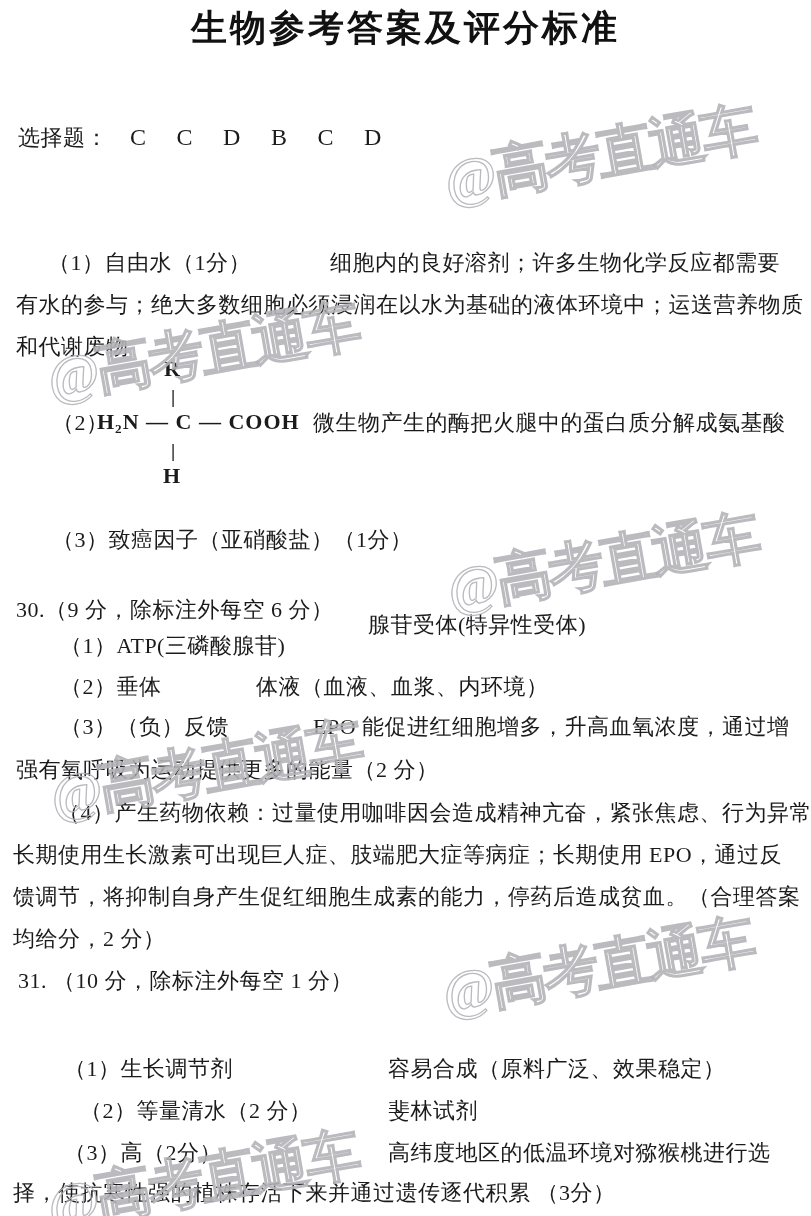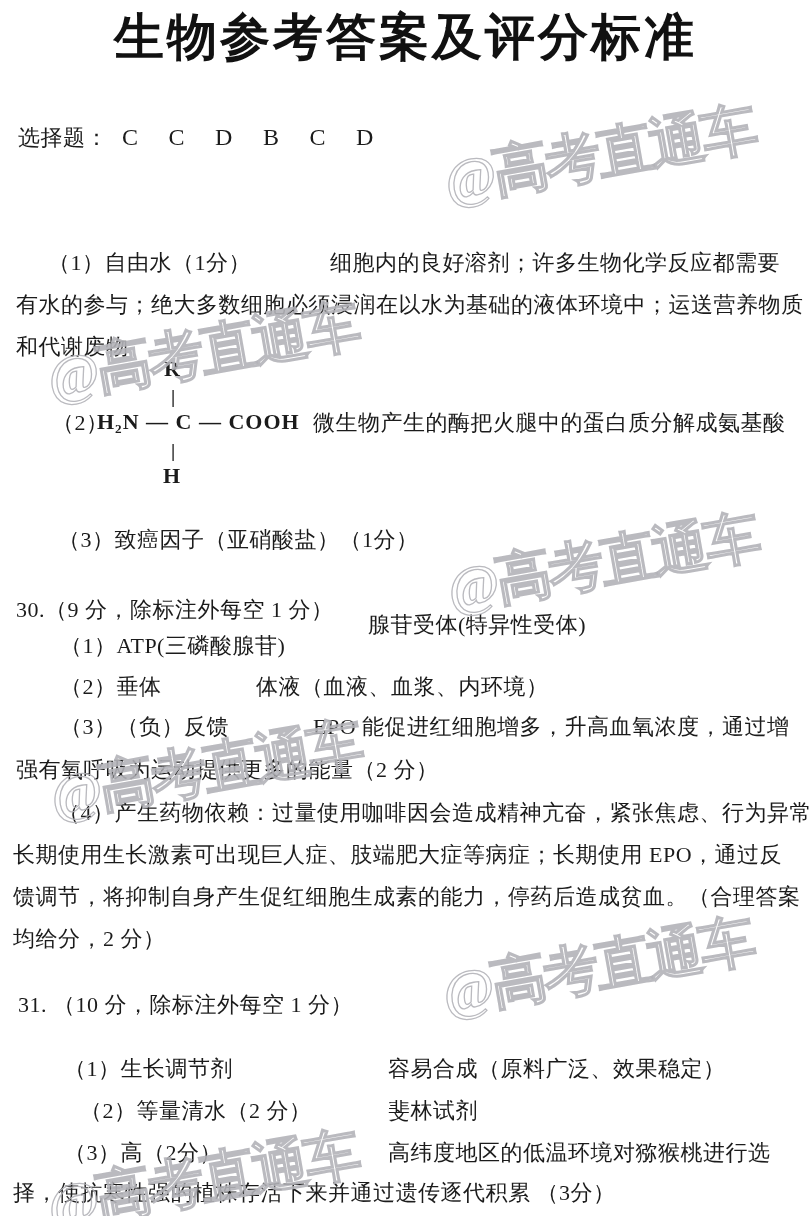--- a/index.html
+++ b/index.html
@@ -18,26 +18,26 @@
     line-height: 26px;
     white-space: nowrap;
     letter-spacing: 0.5px;
   }
   #doc-title {
     position: absolute;
     top: 4px;
     left: 0;
     width: 100%;
     text-align: center;
-    font-size: 50px;
+    font-size: 36px;
     font-weight: 800;
     letter-spacing: 3px;
     color: #111;
   }
-  .mc-label { margin-right: 14px; }
+  .mc-label { margin-right: 22px; }
   .mc-answers span {
     display: inline-block;
     margin-right: 30px;
     font-size: 24px;
   }
   .chem {
     font-weight: bold;
     font-size: 22px;
     letter-spacing: 1px;
   }
@@ -83,36 +83,36 @@
   <div class="ln" style="left:16px; top:334px;">和代谢废物</div>
 
   <div class="ln chem" style="left:164px; top:356px;">R</div>
   <div class="ln bond" style="left:171px; top:384px;">|</div>
   <div class="ln" style="left:52px; top:410px;">（2）</div>
   <div class="ln chem" style="left:97px; top:409px;">H₂N — C — COOH</div>
   <div class="ln" style="left:313px; top:410px;">微生物产生的酶把火腿中的蛋白质分解成氨基酸</div>
   <div class="ln bond" style="left:171px; top:438px;">|</div>
   <div class="ln chem" style="left:163px; top:463px;">H</div>
 
-  <div class="ln" style="left:58px; top:527px;font-family:Liberation Serif, serif;">（3）致癌因子（亚硝酸盐）（1分）</div>
+  <div class="ln" style="left:52px; top:527px;font-family:Liberation Serif, serif;">（3）致癌因子（亚硝酸盐）（1分）</div>
 
-  <div class="ln" style="left:16px; top:597px;">30.（9 分，除标注外每空 1 分）</div>
+  <div class="ln" style="left:16px; top:597px;">30.（9 分，除标注外每空 6 分）</div>
   <div class="ln" style="left:60px; top:633px;">（1）ATP(三磷酸腺苷)</div>
   <div class="ln" style="left:368px; top:604px;margin-top:8px;">腺苷受体(特异性受体)</div>
   <div class="ln" style="left:60px; top:674px;">（2）垂体</div>
   <div class="ln" style="left:256px; top:674px;">体液（血液、血浆、内环境）</div>
   <div class="ln" style="left:60px; top:714px;">（3）（负）反馈</div>
   <div class="ln" style="left:313px; top:714px;">EPO 能促进红细胞增多，升高血氧浓度，通过增</div>
   <div class="ln" style="left:16px; top:757px;">强有氧呼吸为运动提供更多的能量（2 分）</div>
   <div class="ln" style="left:58px; top:800px;">（4）产生药物依赖：过量使用咖啡因会造成精神亢奋，紧张焦虑、行为异常；</div>
   <div class="ln" style="left:13px; top:842px;">长期使用生长激素可出现巨人症、肢端肥大症等病症；长期使用 EPO，通过反</div>
   <div class="ln" style="left:13px; top:884px;">馈调节，将抑制自身产生促红细胞生成素的能力，停药后造成贫血。（合理答案</div>
   <div class="ln" style="left:13px; top:926px;text-align:center;">均给分，2 分）</div>
 
-  <div class="ln" style="left:18px; top:992px;">31.  （10 分，除标注外每空 1 分）</div>
+  <div class="ln" style="left:18px; top:968px;">31.  （10 分，除标注外每空 1 分）</div>
   <div class="ln" style="left:64px; top:1056px;">（1）生长调节剂</div>
   <div class="ln" style="left:388px; top:1056px;">容易合成（原料广泛、效果稳定）</div>
   <div class="ln" style="left:80px; top:1098px;text-align:right;">（2）等量清水（2 分）</div>
   <div class="ln" style="left:388px; top:1098px;">斐林试剂</div>
   <div class="ln" style="left:64px; top:1140px;">（3）高（2分）</div>
   <div class="ln" style="left:388px; top:1140px;">高纬度地区的低温环境对猕猴桃进行选</div>
   <div class="ln" style="left:13px; top:1180px;">择，使抗寒性强的植株存活下来并通过遗传逐代积累 （3分）</div>
 
 </div>
 

